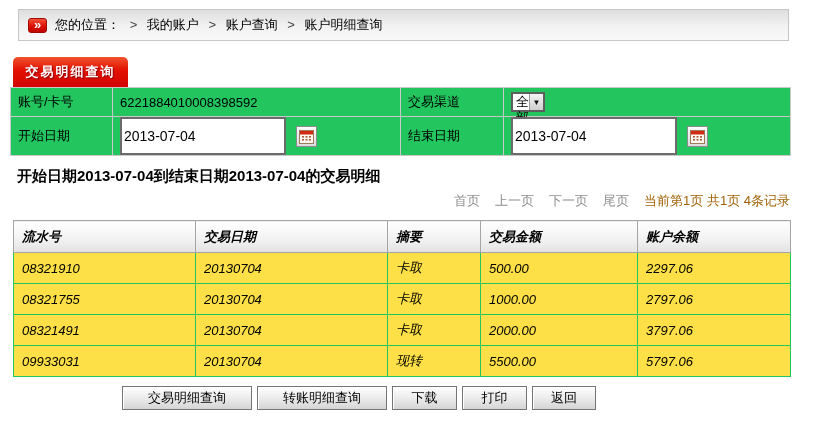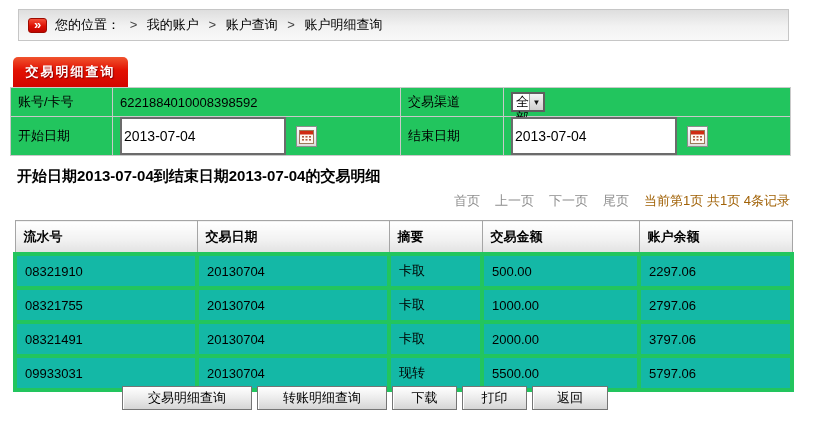--- a/index.html
+++ b/index.html
@@ -75,39 +75,40 @@
     font-size:13px;white-space:nowrap;
   }
   .pager a{color:#8f8f8f;text-decoration:none;margin-left:15px;}
   .pager .pager-status{color:#a16207;margin-left:15px;}
 
   
   .data-table{
     position:absolute;left:13px;top:220px;width:777px;
     border-collapse:collapse;table-layout:fixed;font-size:13px;
     border:1px solid #9e9e9e;
+    font-style:italic;
   }
   .data-table th{
     height:29px;border:1px solid #a5a5a5;text-align:left;padding-left:8px;
     font-weight:bold;background:linear-gradient(180deg,#ffffff 0%,#f3f3f3 55%,#e2e2e2 100%);
   }
   .data-table td{
-    height:28px;border:4px solid #22c55e;background:#14b8a6;padding-left:8px;
+    height:28px;border:1px solid #22c55e;background:#fde047;padding-left:8px;
   }
 
   
   .btn-row{position:absolute;left:122px;top:386px;display:flex;gap:5px;}
   .action-btn{
     height:24px;box-sizing:border-box;border:1px solid #757575;
     background:linear-gradient(180deg,#ffffff 0%,#ececec 50%,#d5d5d5 100%);
     box-shadow:inset 1px 1px 0 #ffffff;
     font-family:"Liberation Sans","DejaVu Sans",sans-serif;font-size:13px;color:#000;
     cursor:pointer;
   }
-  .w130{width:130px;} .w65{width:65px;} .w68{width:76px;}
+  .w130{width:130px;} .w65{width:65px;} .w68{width:64px;}
 </style>
 </head>
 <body>
 
 <div class="page">
 
   <div class="crumb-bar">
     <span class="crumb-icon">»</span>
     <span class="crumb-text">
       <span>您的位置：</span>

